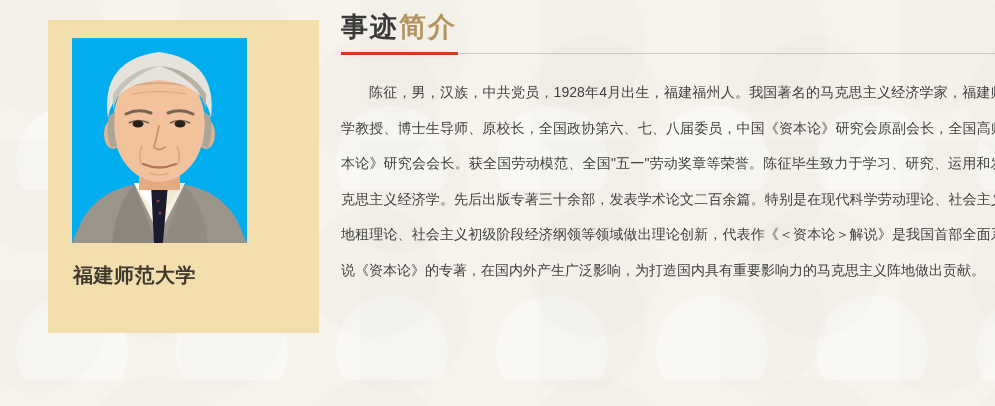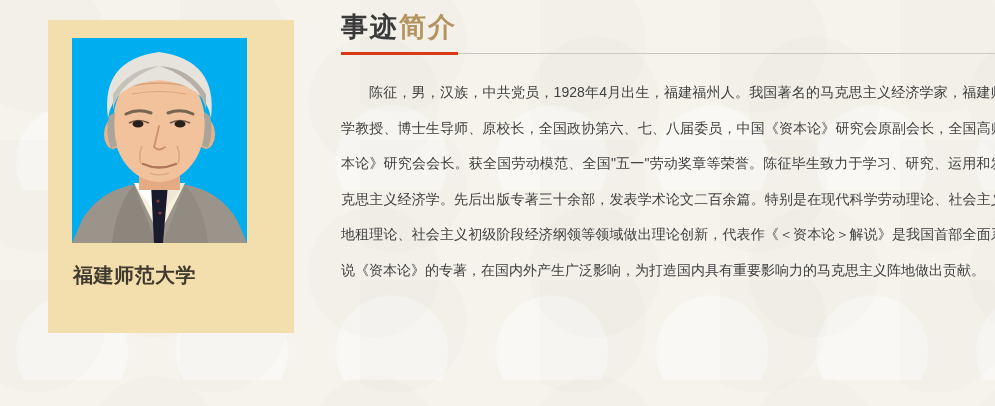--- a/index.html
+++ b/index.html
@@ -13,21 +13,21 @@
       radial-gradient(circle at 70% 60%, rgba(0,0,0,0.012) 0 35%, transparent 36%),
       radial-gradient(circle at 45% 85%, rgba(255,255,255,0.4) 0 30%, transparent 31%);
     background-size: 180px 140px, 220px 170px, 160px 190px;
     overflow: hidden;
   }
 
   
   .profile-card {
     position: absolute;
     left: 48px; top: 20px;
-    width: 246px; height: 313px;
+    width: 271px; height: 313px;
     background: #f3dead;
   }
   .profile-photo {
     position: absolute;
     left: 24px; top: 18px;
     width: 175px; height: 205px;
     display: block;
   }
   .profile-caption {
     position: absolute;

